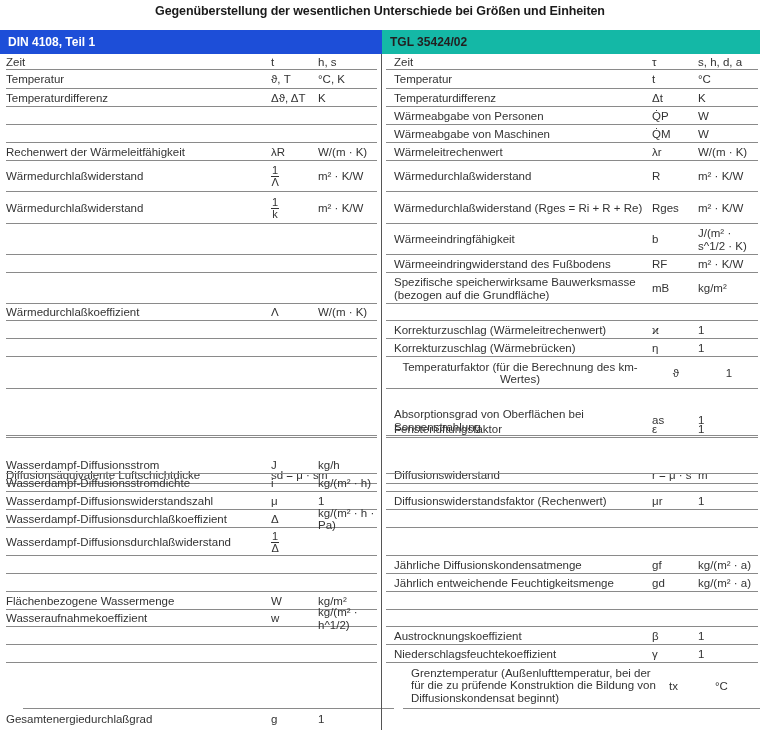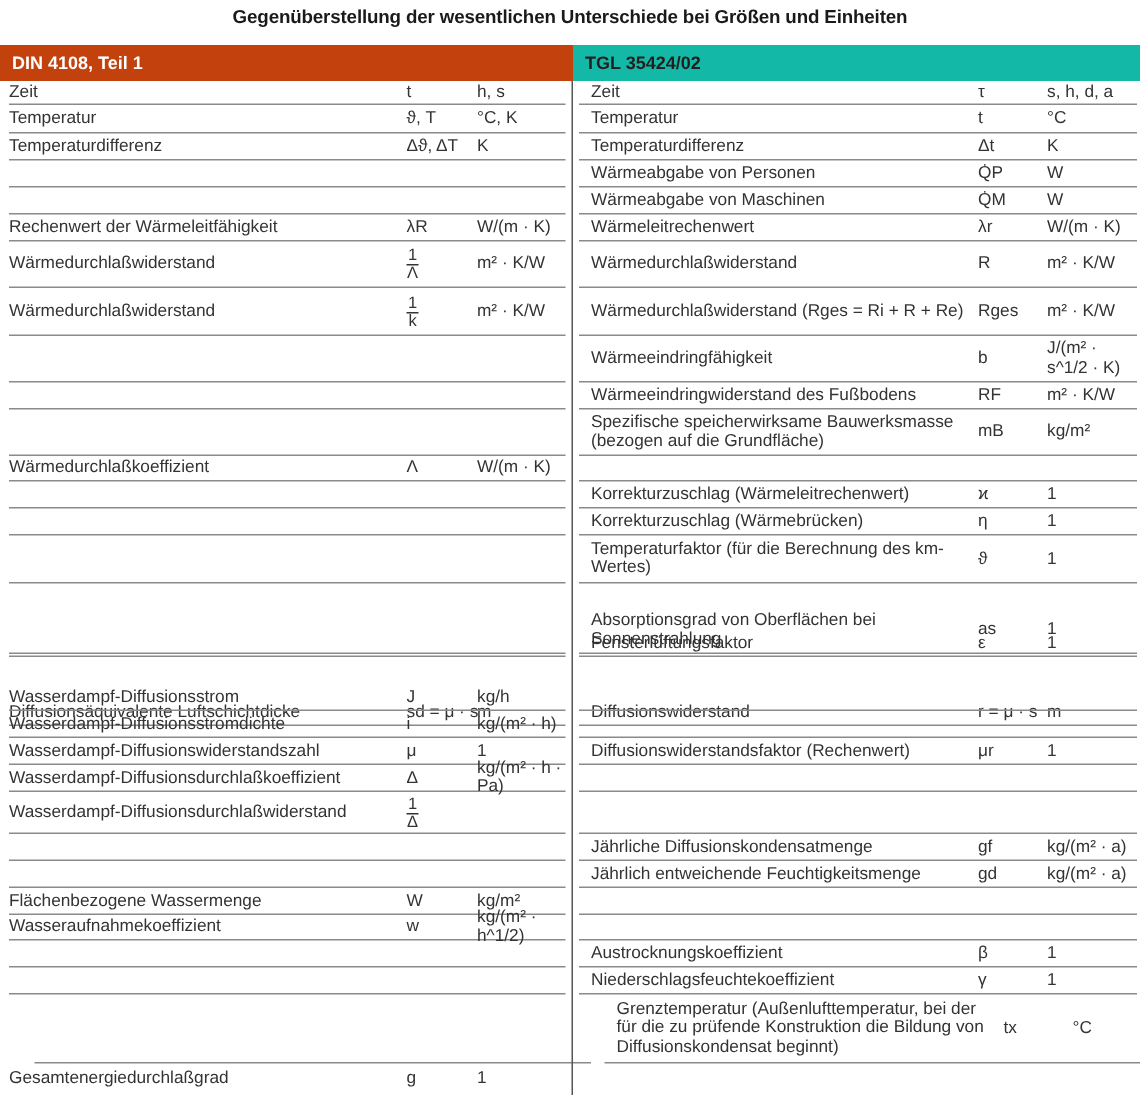--- a/index.html
+++ b/index.html
@@ -2,21 +2,21 @@
 <html><head>
 <meta charset="utf-8">
 <style>
   html, body { margin: 0; padding: 0; background: #ffffff; }
   body { width: 760px; height: 732px; overflow: hidden; position: relative;
          font-family: "Liberation Sans", "DejaVu Sans", sans-serif; color: #2b2b2b; }
   .title { position: absolute; left: 0; top: 4px; width: 760px; text-align: center;
            font-size: 12.5px; font-weight: bold; color: #1a1a1a; letter-spacing: -0.1px; }
   .head { position: absolute; top: 30px; height: 24px; font-size: 12px; font-weight: bold;
           line-height: 24px; box-sizing: border-box; padding-left: 8px; }
-  .head.left { left: 0; width: 382px; background: #c2410c; color: #ffffff; }
+  .head.left { left: 0; width: 382px; background: #1d4ed8; color: #ffffff; }
   .head.right { left: 382px; width: 378px; background: #14b8a6; color: #231f20; }
   .vline { position: absolute; left: 381px; top: 54px; width: 1px; height: 676px; background: #555; }
   .table { position: absolute; top: 54px; left: 0; width: 760px; }
   .row { position: absolute; left: 0; width: 760px; }
   .cell { position: absolute; top: 0; bottom: 0; border-bottom: 1px solid #8a8a8a; box-sizing: border-box; }
   .cell.l { left: 6px; width: 371px; }
   .cell.r { left: 386px; width: 372px; }
   .cell.noline { border-bottom: none; }
   .nm, .sy, .un { position: absolute; top: 50%; transform: translateY(-50%); font-size: 11.5px; line-height: 12.5px; color: #333; }
   .l .nm { left: 0; width: 262px; }
@@ -202,21 +202,21 @@
         <span class="nm"></span>
         <span class="sy"></span>
         <span class="un"></span>
       </div>
       <div class="cell r">
         <span class="nm">Korrekturzuschlag (Wärmebrücken)</span>
         <span class="sy">η</span>
         <span class="un">1</span>
       </div>
     </div>
-    <div class="row" style="top: 303px; height: 32px;">
+    <div class="row" style="top: 303px; height: 32px; text-align: center;">
       <div class="cell l">
         <span class="nm"></span>
         <span class="sy"></span>
         <span class="un"></span>
       </div>
       <div class="cell r">
         <span class="nm">Temperaturfaktor (für die Berechnung des km-Wertes)</span>
         <span class="sy">ϑ</span>
         <span class="un">1</span>
       </div>

